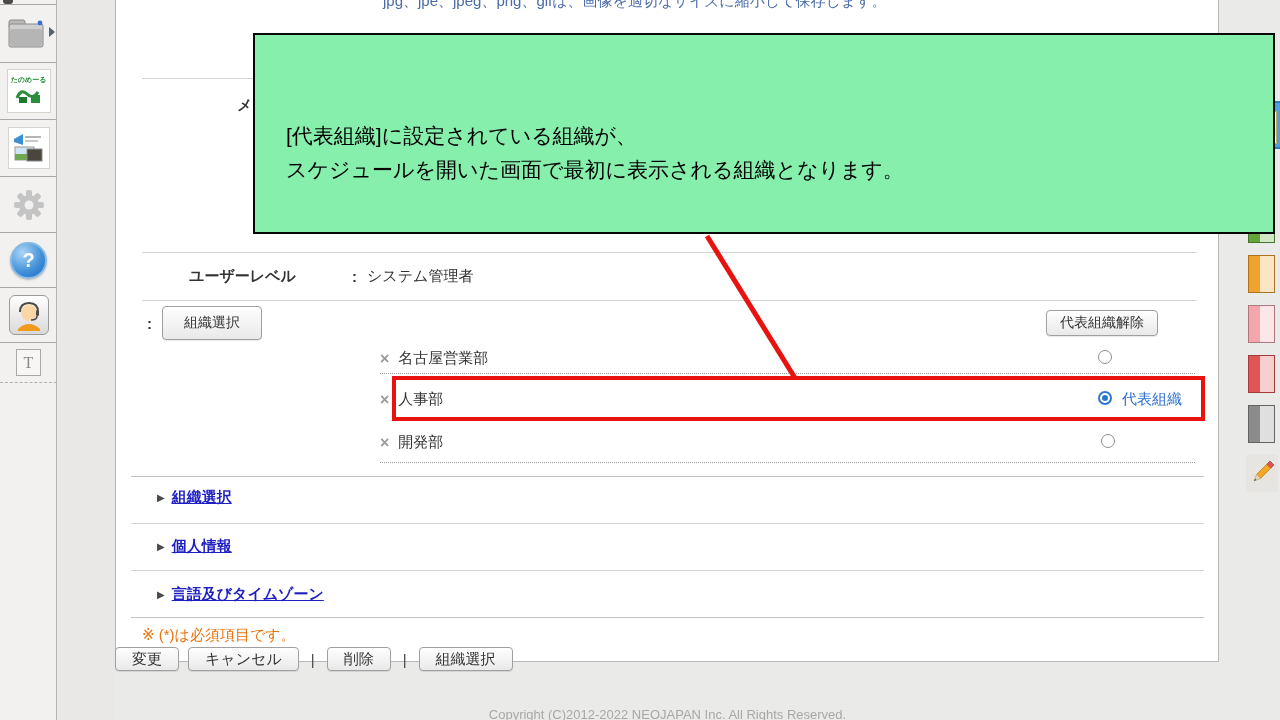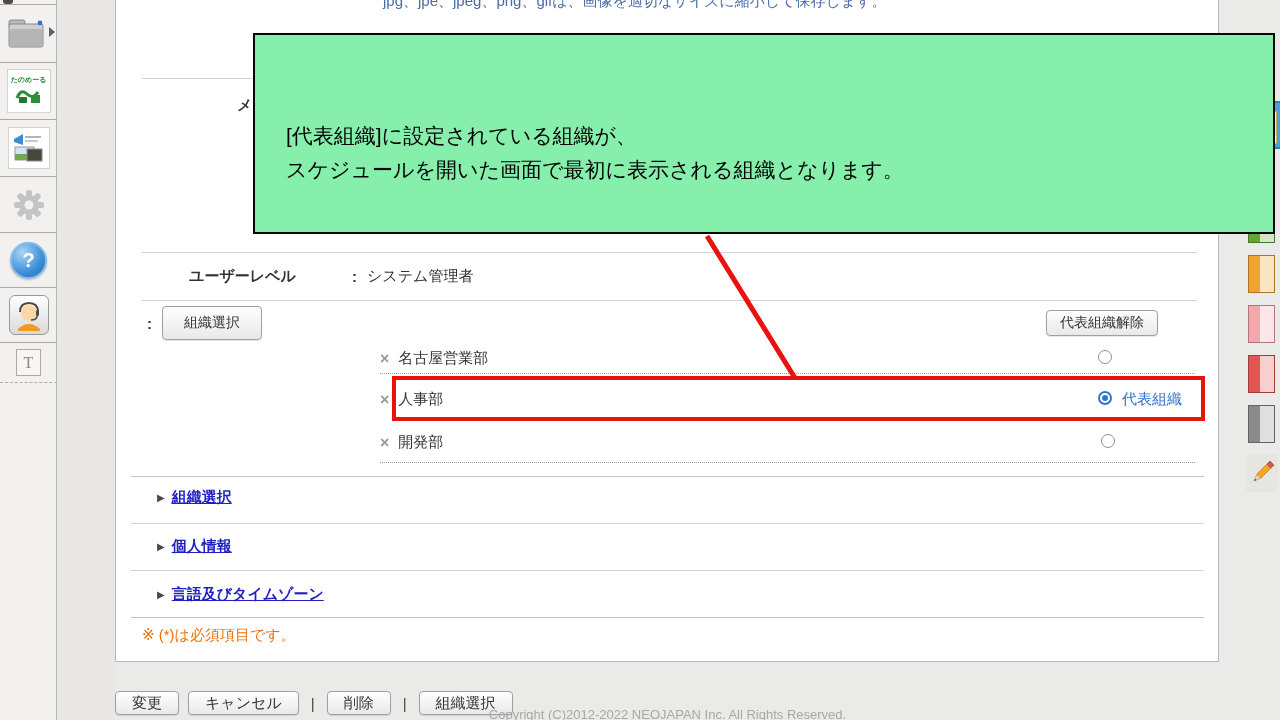--- a/index.html
+++ b/index.html
@@ -50,21 +50,21 @@
   .radio.checked::after{content:"";position:absolute;left:2px;top:2px;width:6px;height:6px;border-radius:50%;background:#2f77cc;}
   .badge-blue{position:absolute;font-size:15px;color:#2b6fd0;white-space:nowrap;}
   .patch{position:absolute;background:#fff;}
 
   .section-row{position:absolute;display:flex;align-items:center;}
   .marker{font-size:10px;color:#4a4a4a;margin-right:7px;}
   .section-link{font-size:15px;font-weight:bold;color:#1f1fc4;text-decoration:underline;cursor:pointer;}
 
   #required{position:absolute;left:142px;top:626px;font-size:15px;color:#e8720c;text-align:right;}
 
-  #footer-buttons{position:absolute;left:115px;top:691px;display:flex;align-items:center;gap:9px;}
+  #footer-buttons{position:absolute;left:115px;top:647px;display:flex;align-items:center;gap:9px;}
   #footer-buttons .btn{height:24px;font-size:15px;padding:0 16px;}
   .bsep{color:#444;font-size:15px;margin:0 3px;}
   #copyright{position:absolute;left:115px;top:707px;width:1105px;text-align:center;font-size:13px;color:#a8a8a8;}
 
   
   .swatch{position:absolute;left:1248px;width:27px;height:38px;border:1px solid rgba(0,0,0,.28);box-sizing:border-box;cursor:pointer;}
   .swatch-right{position:absolute;left:11px;right:0;top:0;bottom:0;background:rgba(255,255,255,.72);}
   #blue-blob{position:absolute;left:1262px;top:101px;width:22px;height:48px;background:#4f9fe0;border:2px solid #2e7cc0;border-radius:9px 0 0 9px;box-sizing:border-box;}
   #sticky-note{position:absolute;left:1247px;top:111px;width:30px;height:33px;background:linear-gradient(#fdf7cf,#f3e38f);border:1px solid #c2ad55;box-sizing:border-box;}
   #sticky-note i{position:absolute;left:4px;right:9px;height:2px;background:#b8a84a;opacity:.8;}

